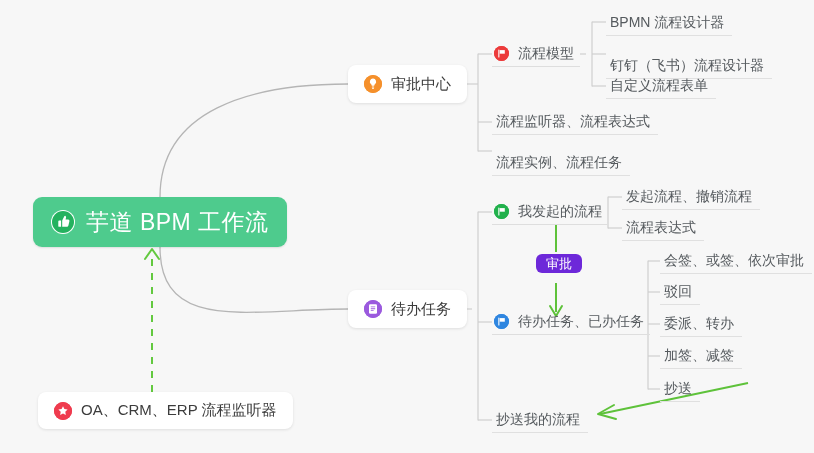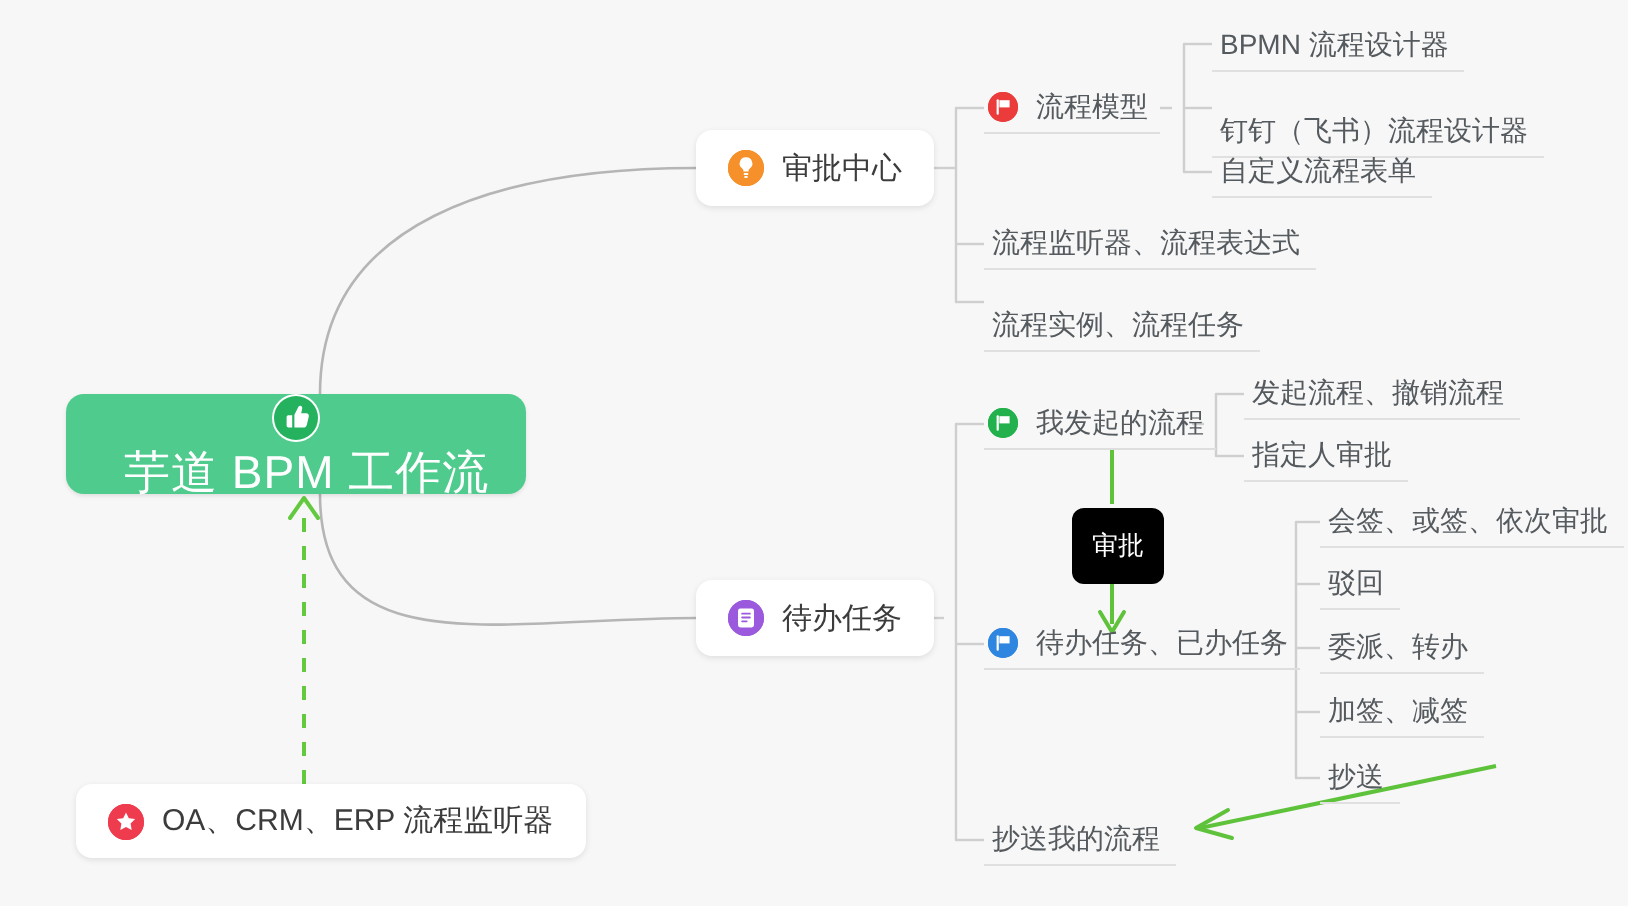--- a/index.html
+++ b/index.html
@@ -40,21 +40,20 @@
   
   .node-root {
     background: #4ecb8d;
     border-radius: 9px;
     padding: 0 18px;
     height: 50px;
     color: #ffffff;
     font-size: 23px;
     letter-spacing: 0.5px;
     box-shadow: 0 1px 2px rgba(0,0,0,0.10);
-    flex-direction: column;
   }
   .node-root .node-label { margin-left: 11px; }
 
   
   .node-card {
     background: #ffffff;
     border-radius: 8px;
     padding: 0 16px;
     height: 38px;
     color: #3c3c3c;
@@ -77,25 +76,25 @@
   .node-leaf {
     height: 26px;
     color: #555a5e;
     font-size: 14px;
     border-bottom: 1px solid #e0e0e0;
     padding: 0 8px 0 4px;
   }
 
   
   .node-tag {
-    background: #000000;
+    background: #6d28d9;
     border-radius: 6px;
     color: #ffffff;
     font-size: 13px;
-    height: 38px;
+    height: 19px;
     padding: 0 10px;
     justify-content: flex-start;
   }
 
   
   .ricon {
     width: 18px;
     height: 18px;
     border-radius: 50%;
     flex: 0 0 auto;
@@ -235,21 +234,21 @@
         <path d="M5.7 4.1h5.1v3.6H5.7z" fill="#fff"></path>
       </svg>
     </span>
     <span class="node-label">我发起的流程</span>
   </div>
 
   <div class="node node-leaf" style="left:622px; top:184px;">
     <span>发起流程、撤销流程</span>
   </div>
   <div class="node node-leaf" style="left:622px; top:215px;">
-    <span>指定人审批</span>
+    <span>流程表达式</span>
   </div>
 
   <div class="node node-tag" style="left:536px; top:254px;">
     <span>审批</span>
   </div>
 
   <div class="node node-sub" style="left:492px; top:309px;">
     <span class="ricon ricon-sm" style="background:#2f86e0;">
       <svg width="15" height="15" viewBox="0 0 15 15">
         <circle cx="7.5" cy="7.5" r="7.5" fill="#2f86e0"></circle>

